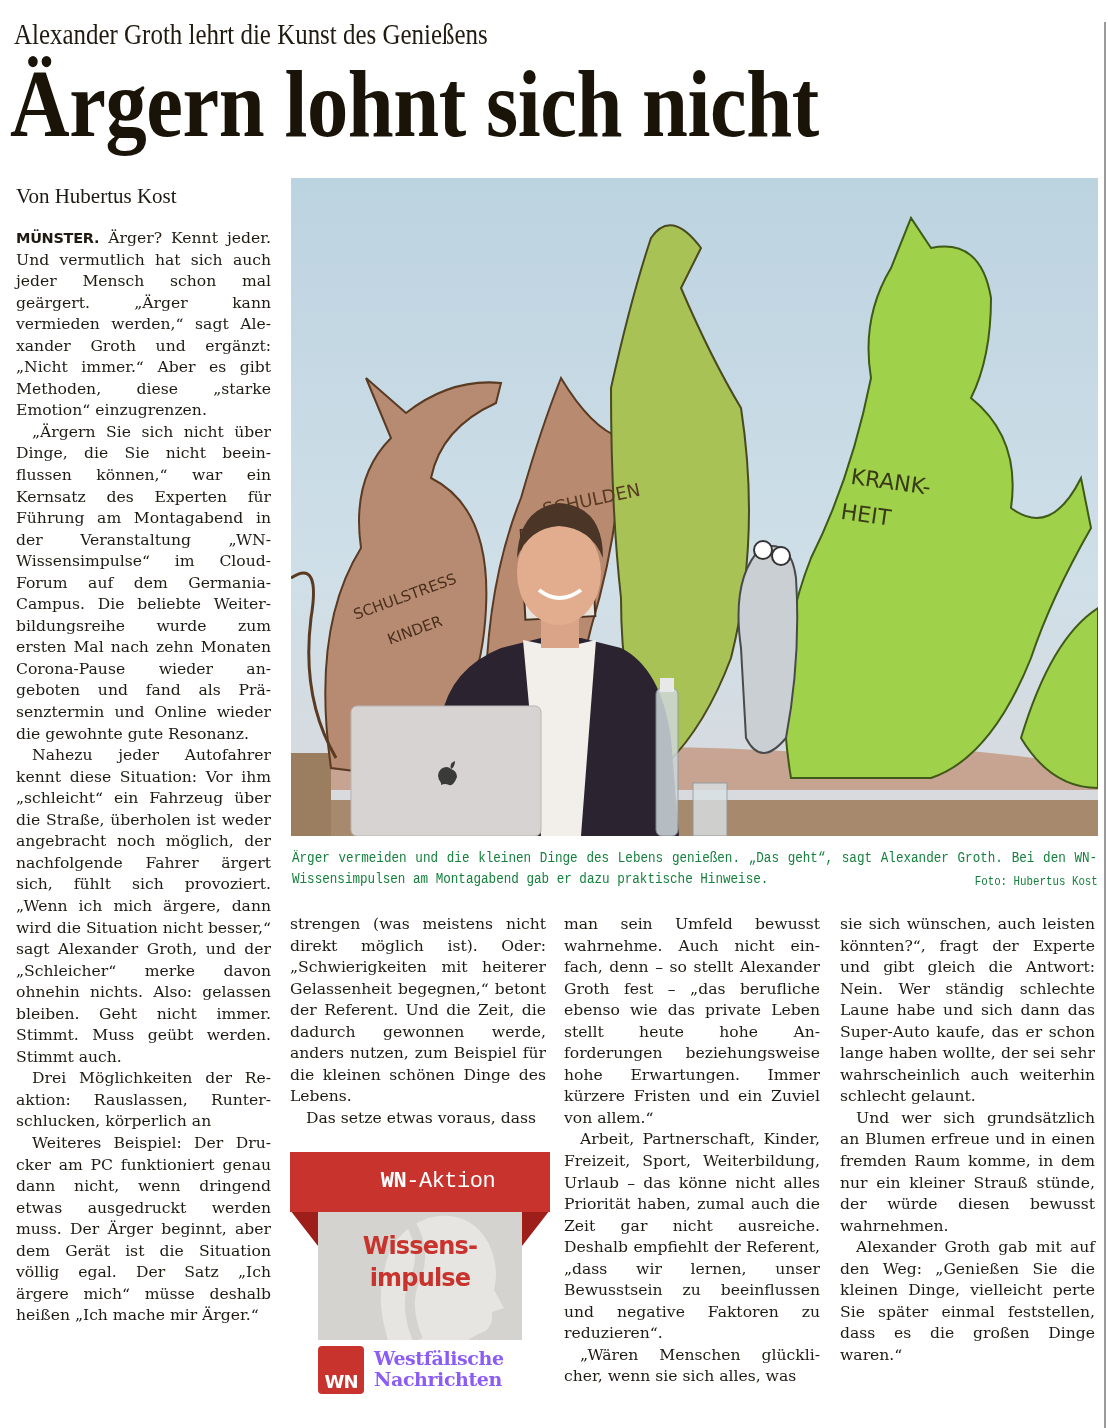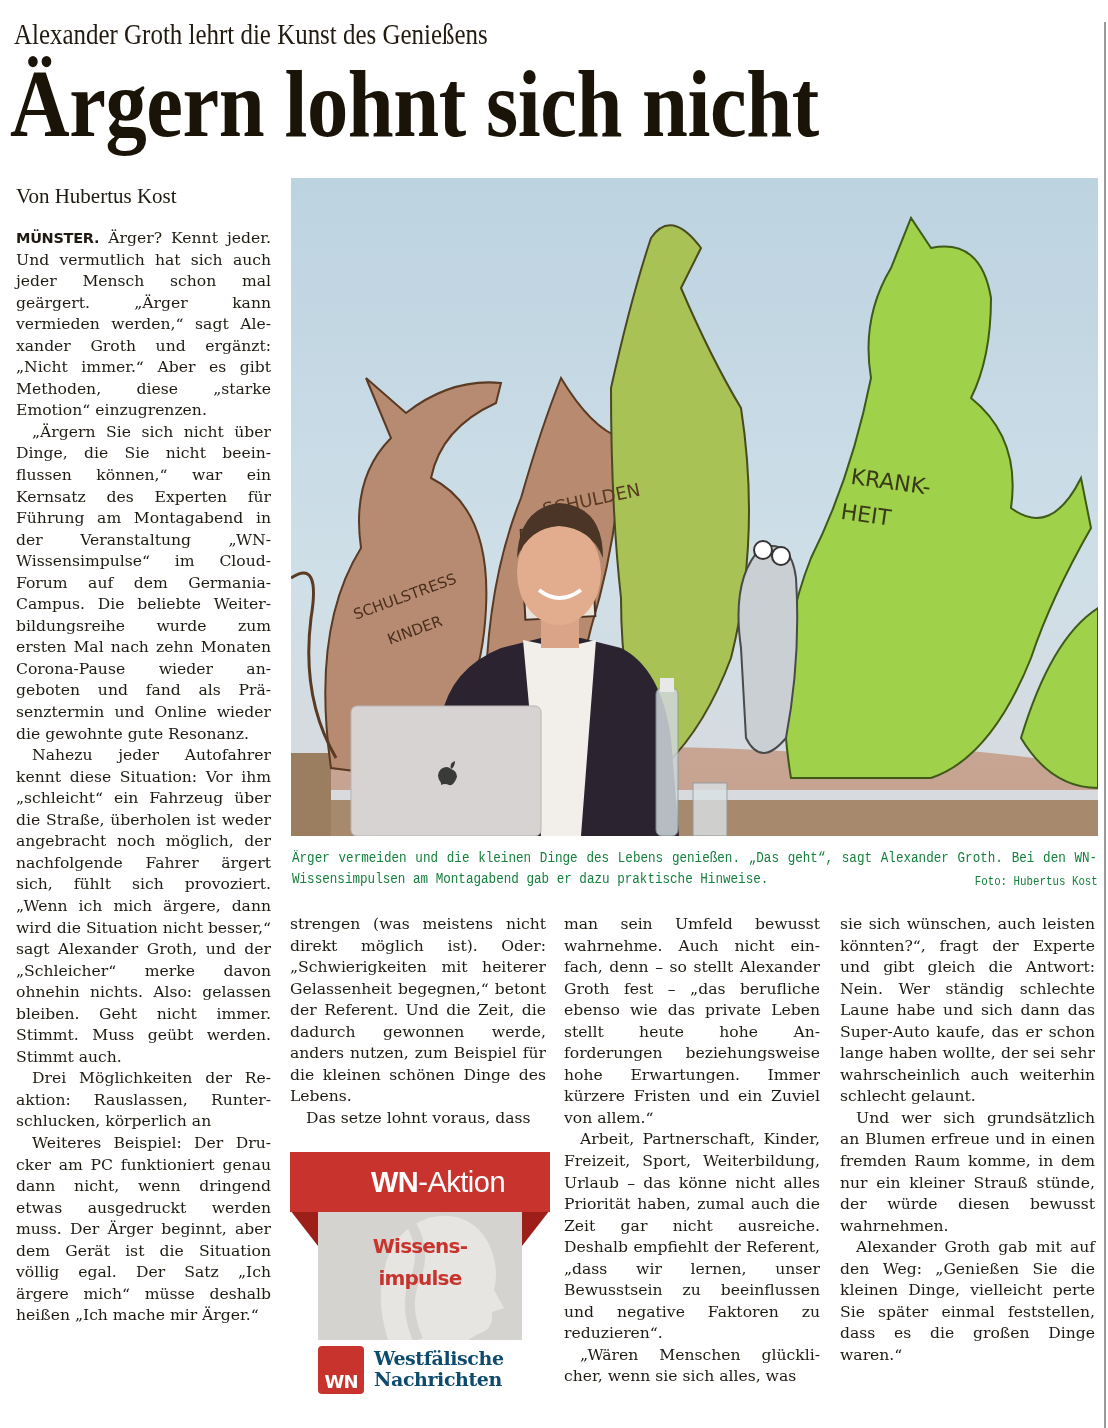--- a/index.html
+++ b/index.html
@@ -28,30 +28,30 @@
   .photo svg { display: block; }
 
   .caption { position: absolute; left: 292px; top: 848px; width: 806px; font-family: Liberation Mono, monospace; font-size: 14px; line-height: 21px; color: #15803d; }
   .caption .cap-text { display: block; transform: scaleX(0.9); transform-origin: left top; width: 111%; text-align: justify; }
   .caption .credit { position: absolute; right: 0; top: 24px; font-size: 12px; transform: scaleX(0.9); transform-origin: right top; }
 
   
   .badge { position: absolute; left: 290px; top: 1150px; width: 262px; height: 200px; }
   .badge .fold-l { position: absolute; left: 0; top: 60px; width: 0; height: 0; border-top: 36px solid #9e1f1a; border-left: 28px solid transparent; }
   .badge .fold-r { position: absolute; left: 232px; top: 60px; width: 0; height: 0; border-top: 36px solid #9e1f1a; border-right: 28px solid transparent; }
-  .badge .banner { position: absolute; left: 0; top: 2px; width: 260px; height: 60px; background: #c8342d; text-align: center; color: #ffffff; font-family: Liberation Sans, sans-serif; font-size: 29px; line-height: 60px; letter-spacing: -0.5px; padding-left: 36px; }
+  .badge .banner { position: absolute; left: 0; top: 2px; width: 260px; height: 60px; background: #c8342d; text-align: center; color: #ffffff; font-family: Liberation Mono, monospace; font-size: 22px; line-height: 60px; letter-spacing: -0.5px; padding-left: 36px; }
   .badge .banner b { font-weight: 900; }
   .badge .panel { position: absolute; left: 28px; top: 62px; width: 204px; height: 128px; background: #d4d3d0; overflow: hidden; }
   .badge .panel svg { position: absolute; left: 0; top: 0; }
-  .badge .panel .title { position: absolute; left: 0; top: 18px; width: 100%; text-align: center; font-family: "DejaVu Sans", sans-serif; font-weight: bold; font-size: 20px; line-height: 32px; color: #c8342d; letter-spacing: -0.8px; }
+  .badge .panel .title { position: absolute; left: 0; top: 18px; width: 100%; text-align: center; font-family: "DejaVu Sans", sans-serif; font-weight: bold; font-size: 24px; line-height: 32px; color: #c8342d; letter-spacing: -0.8px; }
 
   .wn-logo { position: absolute; left: 318px; top: 1346px; width: 230px; height: 50px; }
   .wn-logo .box { position: absolute; left: 0; top: 0; width: 46px; height: 48px; background: #c8342d; border-radius: 4px; }
   .wn-logo .box span { position: absolute; left: 0; bottom: 2px; width: 100%; text-align: center; color: #fff; font-family: "DejaVu Sans", sans-serif; font-weight: 900; font-size: 18px; letter-spacing: -1px; }
-  .wn-logo .name { position: absolute; left: 56px; top: 2px; font-family: "DejaVu Serif", serif; font-weight: bold; font-size: 19px; line-height: 21px; color: #0c4a6e; letter-spacing: -0.4px; }
+  .wn-logo .name { position: absolute; left: 56px; top: 2px; font-family: "DejaVu Serif", serif; font-weight: bold; font-size: 19px; line-height: 21px; color: #8b5cf6; letter-spacing: -0.4px; }
 </style>
 </head>
 <body>
 
 <div class="right-rule"></div>
 
 <div class="kicker">Alexander Groth lehrt die Kunst des Genießens</div>
 <h1 class="headline">Ärgern lohnt sich nicht</h1>
 
 <div class="byline">Von Hubertus Kost</div>
@@ -121,21 +121,21 @@
 <div class="col col1">
   <p><span class="dateline">MÜNSTER.</span> <span>Ärger? Kennt jeder. Und vermutlich hat sich auch jeder Mensch schon mal geärgert. „Ärger kann vermieden werden,“ sagt Ale­xander Groth und ergänzt: „Nicht immer.“ Aber es gibt Methoden, diese „starke Emotion“ einzugrenzen.</span></p>
   <p>„Ärgern Sie sich nicht über Dinge, die Sie nicht beein­flussen können,“ war ein Kernsatz des Experten für Führung am Montagabend in der Veranstaltung „WN-Wissensimpulse“ im Cloud-Forum auf dem Germania-Campus. Die beliebte Weiter­bildungsreihe wurde zum ersten Mal nach zehn Mona­ten Corona-Pause wieder an­geboten und fand als Prä­senztermin und Online wie­der die gewohnte gute Reso­nanz.</p>
   <p>Nahezu jeder Autofahrer kennt diese Situation: Vor ihm „schleicht“ ein Fahrzeug über die Straße, überholen ist weder angebracht noch möglich, der nachfolgende Fahrer ärgert sich, fühlt sich provoziert. „Wenn ich mich ärgere, dann wird die Situa­tion nicht besser,“ sagt Ale­xander Groth, und der „Schleicher“ merke davon ohnehin nichts. Also: gelas­sen bleiben. Geht nicht im­mer. Stimmt. Muss geübt werden. Stimmt auch.</p>
   <p>Drei Möglichkeiten der Re­aktion: Rauslassen, Runter­schlucken, körperlich an­</p>
   <p>Weiteres Beispiel: Der Dru­cker am PC funktioniert ge­nau dann nicht, wenn drin­gend etwas ausgedruckt wer­den muss. Der Ärger beginnt, aber dem Gerät ist die Situa­tion völlig egal. Der Satz „Ich ärgere mich“ müsse deshalb heißen „Ich mache mir Ärger.“</p>
 </div>
 
 <div class="col col2">
   <p>strengen (was meistens nicht direkt möglich ist). Oder: „Schwierigkeiten mit heite­rer Gelassenheit begegnen,“ betont der Referent. Und die Zeit, die dadurch gewonnen werde, anders nutzen, zum Beispiel für die kleinen schö­nen Dinge des Lebens.</p>
-  <p>Das setze lohnt voraus, dass</p>
+  <p>Das setze etwas voraus, dass</p>
 </div>
 
 <div class="col col3">
   <p>man sein Umfeld bewusst wahrnehme. Auch nicht ein­fach, denn – so stellt Alexan­der Groth fest – „das berufli­che ebenso wie das private Leben stellt heute hohe An­forderungen beziehungswei­se hohe Erwartungen. Im­mer kürzere Fristen und ein Zuviel von allem.“</p>
   <p>Arbeit, Partnerschaft, Kin­der, Freizeit, Sport, Weiter­bildung, Urlaub – das könne nicht alles Priorität haben, zumal auch die Zeit gar nicht ausreiche. Deshalb empfiehlt der Referent, „dass wir ler­nen, unser Bewusstsein zu beeinflussen und negative Faktoren zu reduzieren“.</p>
   <p>„Wären Menschen glückli­cher, wenn sie sich alles, was</p>
 </div>
 
 <div class="col col4">
   <p>sie sich wünschen, auch leis­ten könnten?“, fragt der Ex­perte und gibt gleich die Antwort: Nein. Wer ständig schlechte Laune habe und sich dann das Super-Auto kaufe, das er schon lange ha­ben wollte, der sei sehr wahrscheinlich auch weiter­hin schlecht gelaunt.</p>

